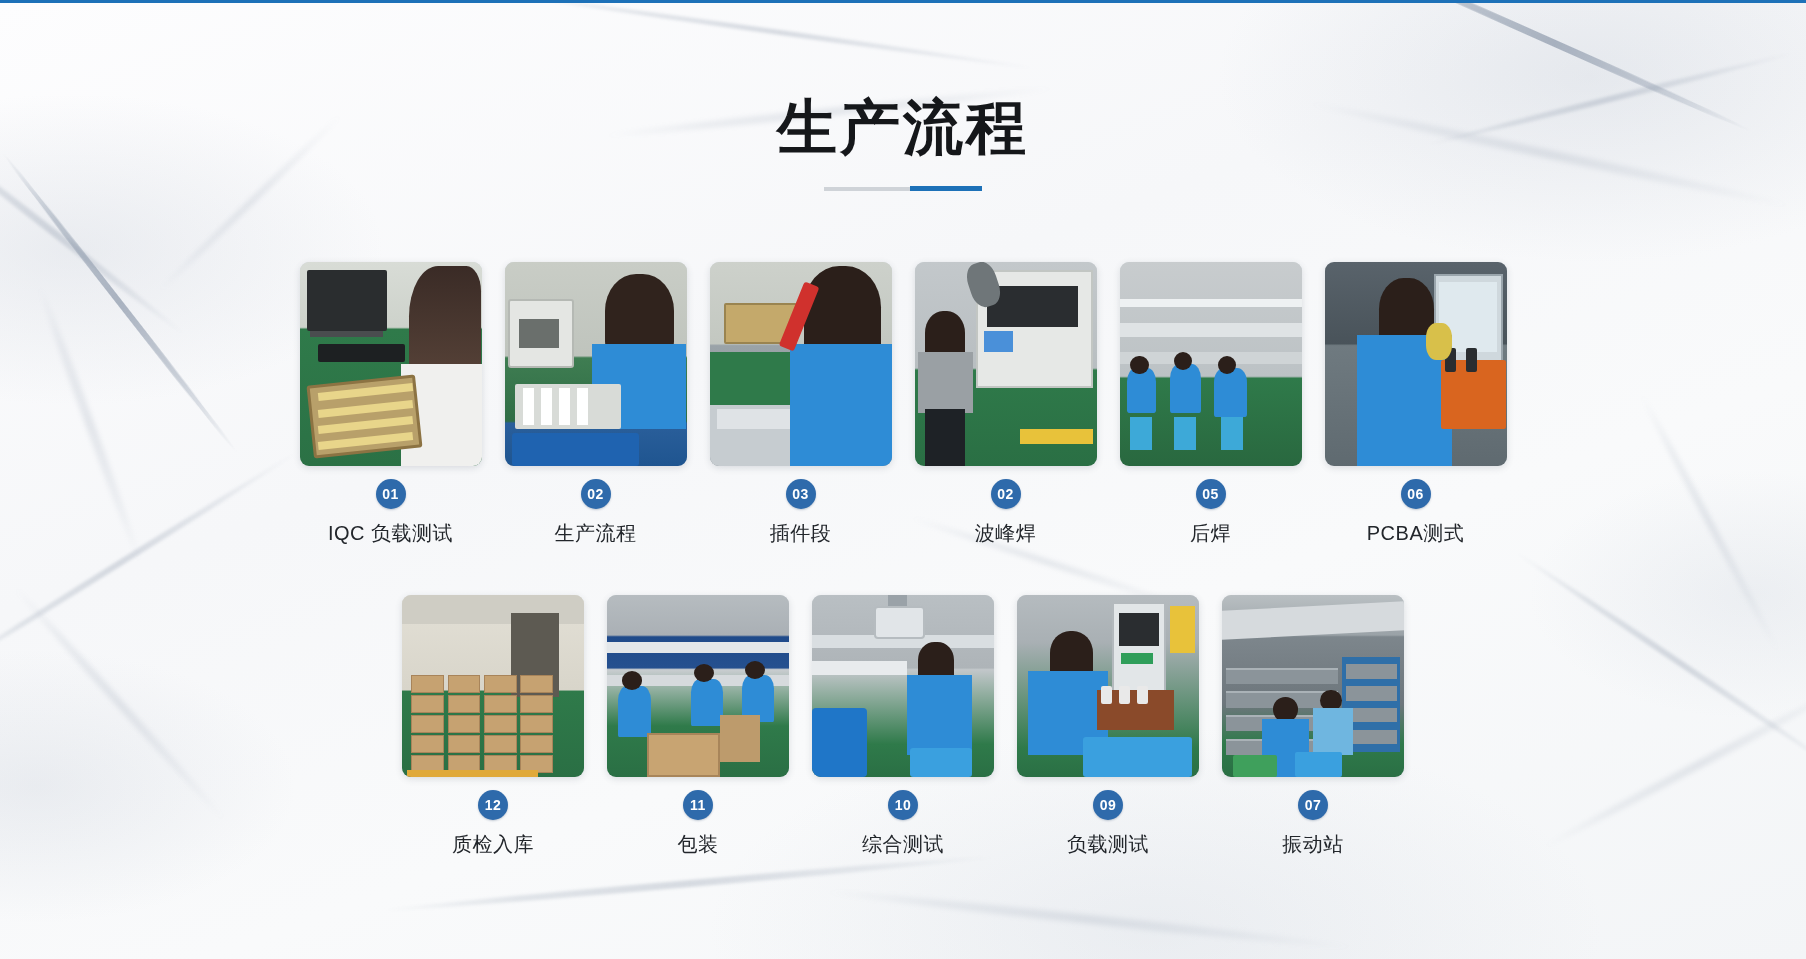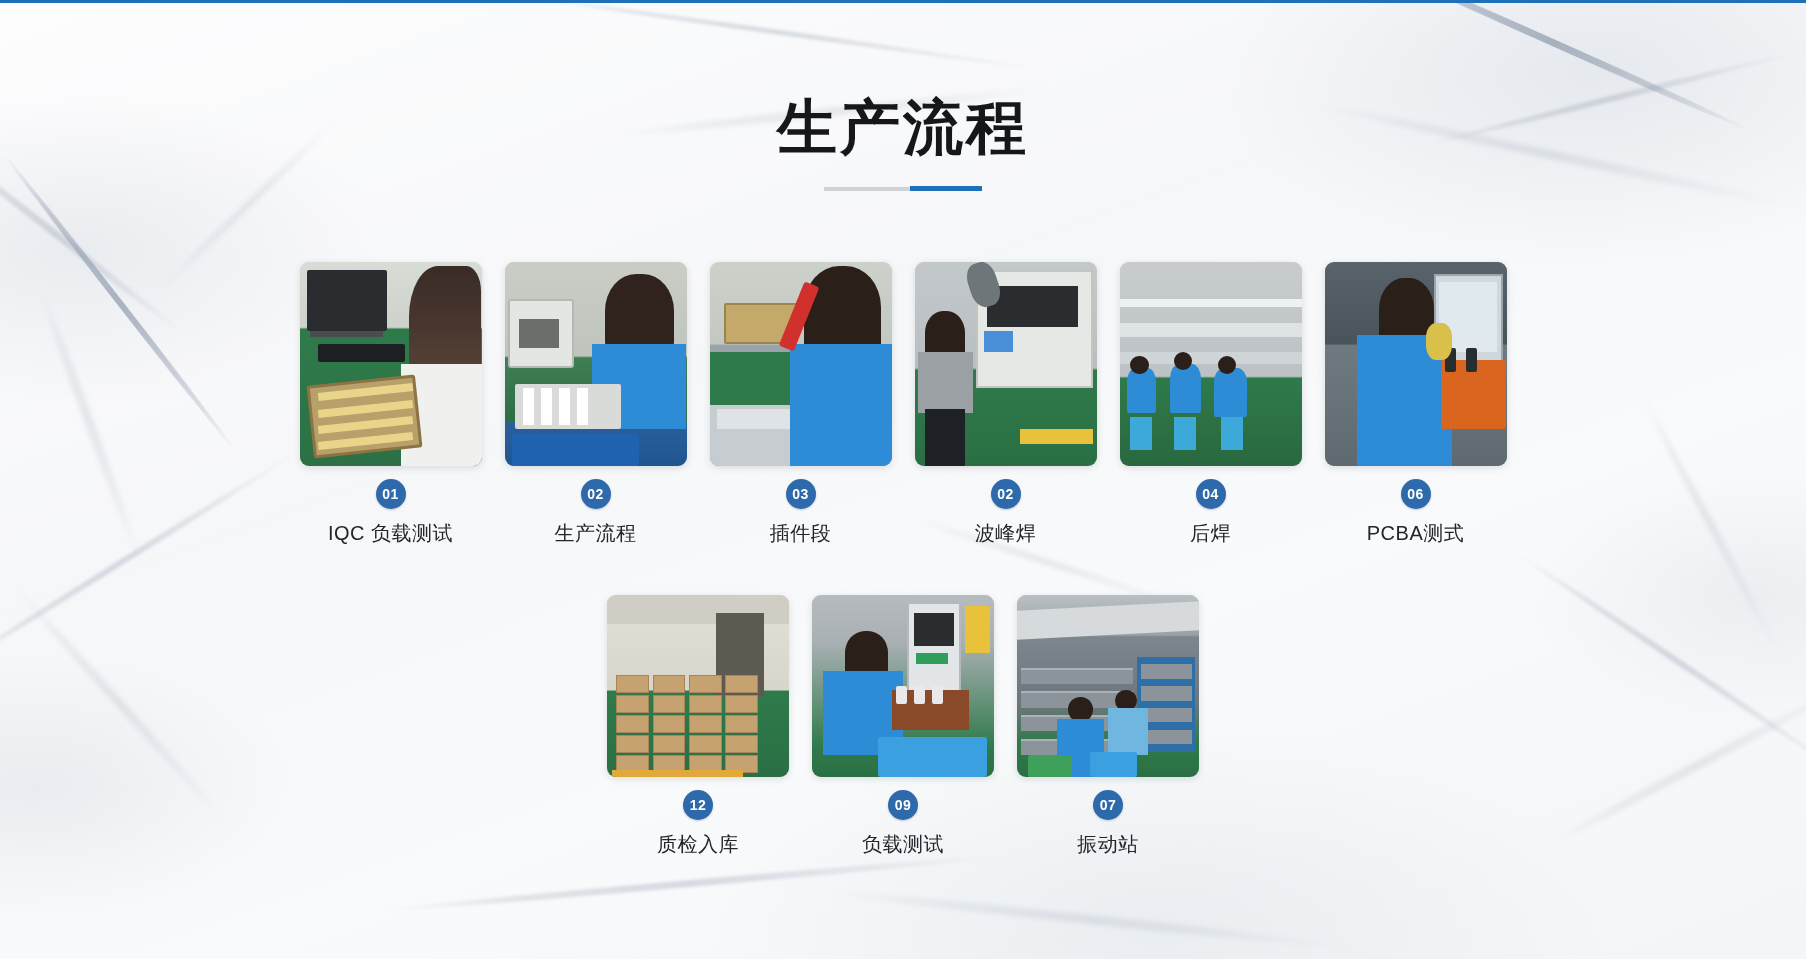--- a/index.html
+++ b/index.html
@@ -220,21 +220,21 @@
               <div class="ph-el" style="left:52%;top:52%;width:18%;height:24%;background:#2e8cd6;border-radius:30% 30% 6% 6%;"></div>
               <div class="ph-el" style="left:6%;top:46%;width:10%;height:9%;background:#2b1f1a;border-radius:50%;"></div>
               <div class="ph-el" style="left:30%;top:44%;width:10%;height:9%;background:#2b1f1a;border-radius:50%;"></div>
               <div class="ph-el" style="left:54%;top:46%;width:10%;height:9%;background:#2b1f1a;border-radius:50%;"></div>
               <div class="ph-el" style="left:6%;top:76%;width:12%;height:16%;background:#3da9d8;"></div>
               <div class="ph-el" style="left:30%;top:76%;width:12%;height:16%;background:#3da9d8;"></div>
               <div class="ph-el" style="left:56%;top:76%;width:12%;height:16%;background:#3da9d8;"></div>
               <div class="ph-el" style="left:0;top:18%;width:100%;height:4%;background:#eef1f2;"></div>
             </div>
           </div>
-          <div class="badge">04</div>
+          <div class="badge">05</div>
           <div class="card-label">后焊</div>
         </div>
         <div class="process-card">
           <div class="photo-frame">
             <div class="photo">
               <div class="ph-bg" style="background:linear-gradient(#59636b 0%,#49535a 40%,#6f7a80 41%,#5f6a70 100%);"></div>
               <div class="ph-el" style="left:60%;top:6%;width:38%;height:44%;background:#cfd8dd;border:2px solid #9aa5ac;"></div>
               <div class="ph-el" style="left:63%;top:10%;width:32%;height:34%;background:#dfe9ee;"></div>
               <div class="ph-el" style="left:30%;top:8%;width:30%;height:34%;background:#2b1f1a;border-radius:45% 45% 14% 14%;"></div>
               <div class="ph-el" style="left:18%;top:36%;width:52%;height:64%;background:#2e8cd6;"></div>
@@ -277,20 +277,56 @@
               <div class="ph-el" style="left:65%;top:88%;width:18%;height:10%;background:#c6a271;border:1px solid #a8845a;"></div>
               <div class="ph-el" style="left:3%;top:96%;width:72%;height:4%;background:#e0a93a;"></div>
             </div>
           </div>
           <div class="badge">12</div>
           <div class="card-label">质检入库</div>
         </div>
         <div class="process-card">
           <div class="photo-frame">
             <div class="photo">
+              <div class="ph-bg" style="background:linear-gradient(#b6bcc0 0%,#aab0b5 22%,#1f4a8a 23%,#25508f 40%,#c9cdd0 41%,#2f7a4a 72%,#2a6f44 100%);"></div>
+              <div class="ph-el" style="left:0;top:26%;width:100%;height:6%;background:#e3e7ea;"></div>
+              <div class="ph-el" style="left:0;top:44%;width:100%;height:6%;background:#d6dadd;"></div>
+              <div class="ph-el" style="left:6%;top:50%;width:18%;height:28%;background:#2e8cd6;border-radius:28% 28% 4% 4%;"></div>
+              <div class="ph-el" style="left:8%;top:42%;width:11%;height:10%;background:#2b1f1a;border-radius:50%;"></div>
+              <div class="ph-el" style="left:46%;top:46%;width:18%;height:26%;background:#2e8cd6;border-radius:28% 28% 4% 4%;"></div>
+              <div class="ph-el" style="left:48%;top:38%;width:11%;height:10%;background:#2b1f1a;border-radius:50%;"></div>
+              <div class="ph-el" style="left:74%;top:44%;width:18%;height:26%;background:#2e8cd6;border-radius:28% 28% 4% 4%;"></div>
+              <div class="ph-el" style="left:76%;top:36%;width:11%;height:10%;background:#2b1f1a;border-radius:50%;"></div>
+              <div class="ph-el" style="left:22%;top:76%;width:40%;height:24%;background:#c8a472;border:2px solid #a8855a;"></div>
+              <div class="ph-el" style="left:62%;top:66%;width:22%;height:26%;background:#bd9b6c;"></div>
+            </div>
+          </div>
+          <div class="badge">11</div>
+          <div class="card-label">包装</div>
+        </div>
+        <div class="process-card">
+          <div class="photo-frame">
+            <div class="photo">
+              <div class="ph-bg" style="background:linear-gradient(#b9bfc3 0%,#aeb4b8 40%,#c2c7ca 41%,#2f7a4a 82%,#2a6f44 100%);"></div>
+              <div class="ph-el" style="left:0;top:22%;width:100%;height:7%;background:#d9dee1;"></div>
+              <div class="ph-el" style="left:42%;top:0;width:10%;height:24%;background:#9aa2a8;"></div>
+              <div class="ph-el" style="left:34%;top:6%;width:28%;height:18%;background:#e1e5e8;border:2px solid #b6bcc0;border-radius:4px;"></div>
+              <div class="ph-el" style="left:0;top:36%;width:52%;height:8%;background:#e8ebed;"></div>
+              <div class="ph-el" style="left:58%;top:26%;width:20%;height:22%;background:#2b1f1a;border-radius:45% 45% 12% 12%;"></div>
+              <div class="ph-el" style="left:52%;top:44%;width:36%;height:44%;background:#2e8cd6;"></div>
+              <div class="ph-el" style="left:0;top:62%;width:30%;height:38%;background:#1f76c8;border-radius:4px;"></div>
+              <div class="ph-el" style="left:54%;top:84%;width:34%;height:16%;background:#3aa0df;border-radius:3px;"></div>
+            </div>
+          </div>
+          <div class="badge">10</div>
+          <div class="card-label">综合测试</div>
+        </div>
+        <div class="process-card">
+          <div class="photo-frame">
+            <div class="photo">
               <div class="ph-bg" style="background:linear-gradient(#b5bbbf 0%,#a9b0b4 26%,#2f7a4a 84%,#2a6f44 100%);"></div>
               <div class="ph-el" style="left:52%;top:4%;width:30%;height:60%;background:#e2e6e8;border:2px solid #b3b9bd;"></div>
               <div class="ph-el" style="left:56%;top:10%;width:22%;height:18%;background:#2a2d30;"></div>
               <div class="ph-el" style="left:57%;top:32%;width:18%;height:6%;background:#2f9e5a;"></div>
               <div class="ph-el" style="left:84%;top:6%;width:14%;height:26%;background:#e8c23a;"></div>
               <div class="ph-el" style="left:18%;top:20%;width:24%;height:26%;background:#2b1f1a;border-radius:46% 46% 12% 12%;"></div>
               <div class="ph-el" style="left:6%;top:42%;width:44%;height:46%;background:#2e8cd6;"></div>
               <div class="ph-el" style="left:44%;top:52%;width:42%;height:22%;background:#8a4a2a;"></div>
               <div class="ph-el" style="left:46%;top:50%;width:6%;height:10%;background:#e9e9e9;border-radius:2px;"></div>
               <div class="ph-el" style="left:56%;top:50%;width:6%;height:10%;background:#e9e9e9;border-radius:2px;"></div>

